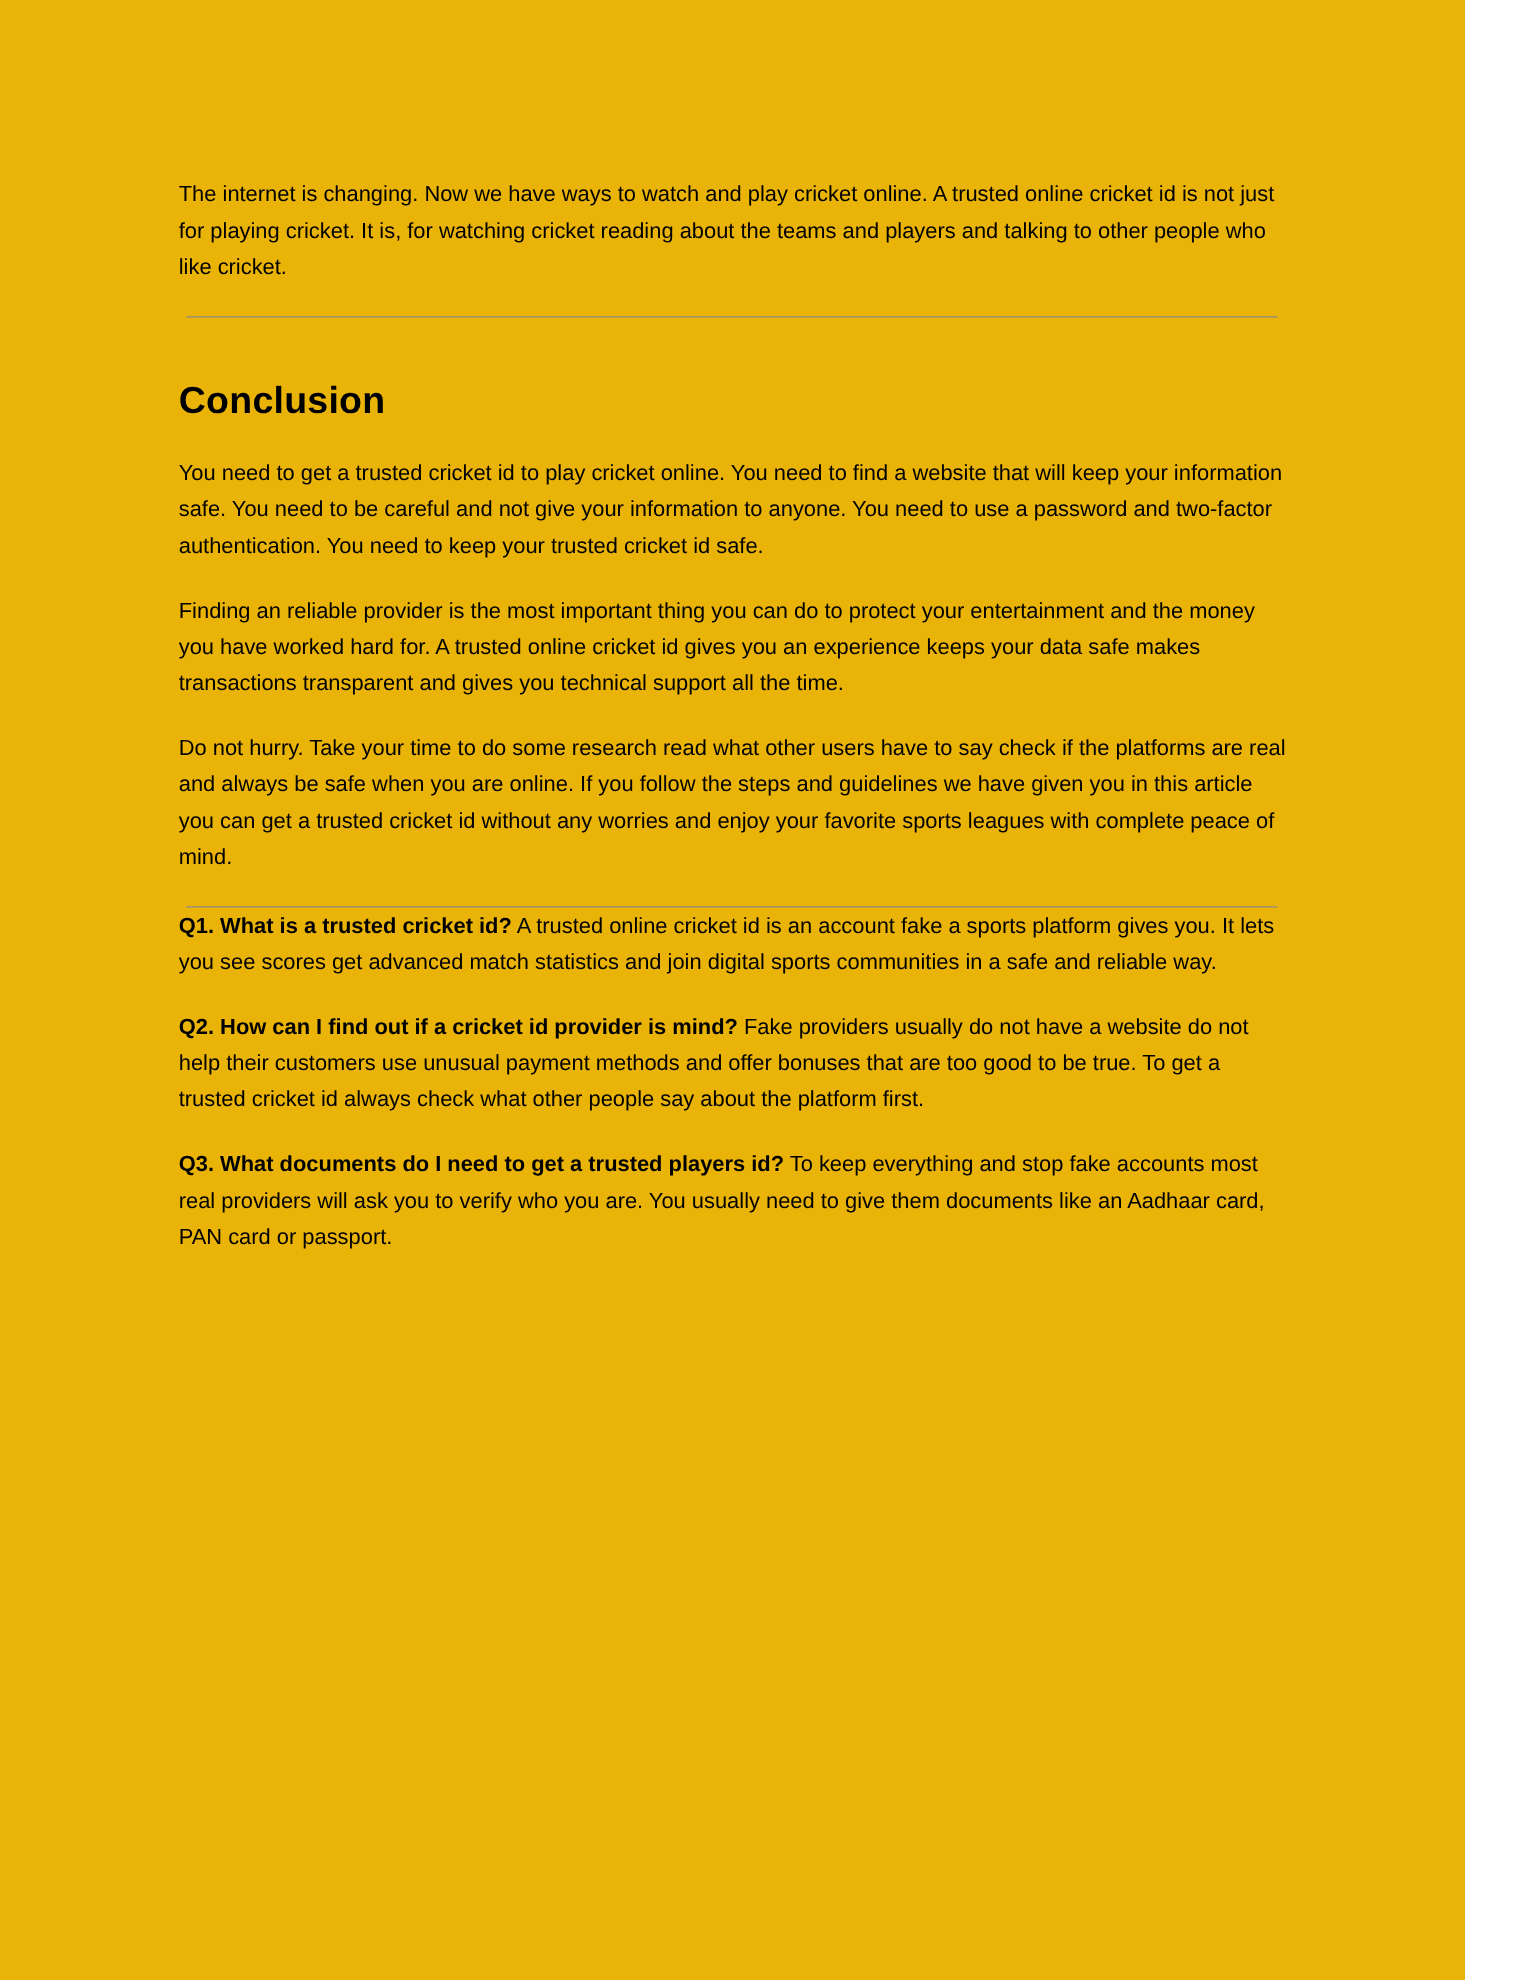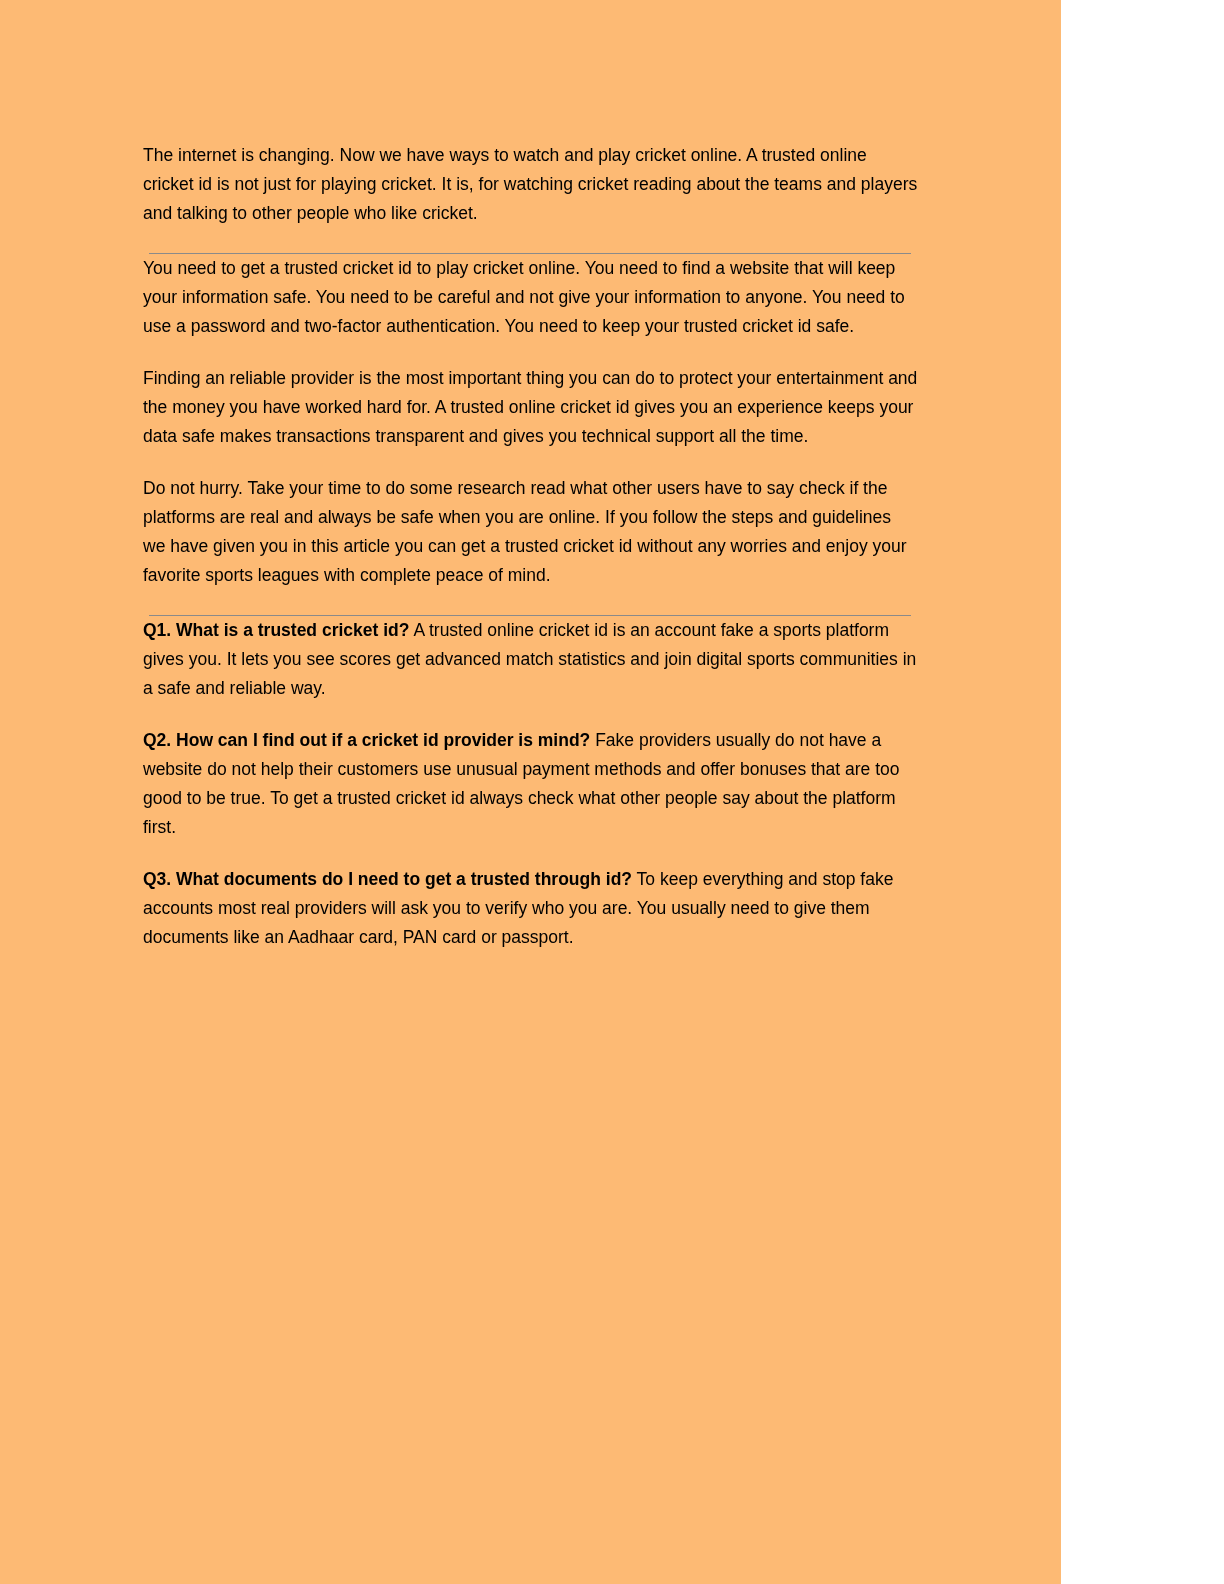--- a/index.html
+++ b/index.html
@@ -5,23 +5,23 @@
   * { margin: 0; padding: 0; box-sizing: border-box; }
   html, body { background: #ffffff; }
   body {
     width: 1224px;
     min-height: 1584px;
     font-family: "Liberation Sans", sans-serif;
     color: #000000;
     -webkit-font-smoothing: antialiased;
   }
   .page {
-    width: 1061px;
+    width: 1172px;
     min-height: 1584px;
-    background: #fdba74;
+    background: #eab308;
     padding: 141px 143px 60px 143px;
   }
   .body-text {
     font-size: 17.5px;
     line-height: 29px;
     margin: 0 0 23px 0;
     color: #000000;
   }
   .divider {
     border: none;
@@ -43,20 +43,21 @@
 </style>
 </head>
 <body>
 
 <div class="page">
 
   <p class="body-text">The internet is changing. Now we have ways to watch and play cricket online. A trusted online cricket id is not just for playing cricket. It is, for watching cricket reading about the teams and players and talking to other people who like cricket.</p>
 
   <hr class="divider">
 
+  <h1 class="section-heading">Conclusion</h1>
 
   <p class="body-text">You need to get a trusted cricket id to play cricket online. You need to find a website that will keep your information safe. You need to be careful and not give your information to anyone. You need to use a password and two-factor authentication. You need to keep your trusted cricket id safe.</p>
 
   <p class="body-text">Finding an reliable provider is the most important thing you can do to protect your entertainment and the money you have worked hard for. A trusted online cricket id gives you an experience keeps your data safe makes transactions transparent and gives you technical support all the time.</p>
 
   <p class="body-text">Do not hurry. Take your time to do some research read what other users have to say check if the platforms are real and always be safe when you are online. If you follow the steps and guidelines we have given you in this article you can get a trusted cricket id without any worries and enjoy your favorite sports leagues with complete peace of mind.</p>
 
   <hr class="divider">
 
 
@@ -64,18 +65,18 @@
     <strong>Q1. What is a trusted cricket id?</strong>
     <span>A trusted online cricket id is an account fake a sports platform gives you. It lets you see scores get advanced match statistics and join digital sports communities in a safe and reliable way.</span>
   </p>
 
   <p class="body-text faq-item">
     <strong>Q2. How can I find out if a cricket id provider is mind?</strong>
     <span>Fake providers usually do not have a website do not help their customers use unusual payment methods and offer bonuses that are too good to be true. To get a trusted cricket id always check what other people say about the platform first.</span>
   </p>
 
   <p class="body-text faq-item">
-    <strong>Q3. What documents do I need to get a trusted through id?</strong>
+    <strong>Q3. What documents do I need to get a trusted players id?</strong>
     <span>To keep everything and stop fake accounts most real providers will ask you to verify who you are. You usually need to give them documents like an Aadhaar card, PAN card or passport.</span>
   </p>
 
 
 </div>
 
 </body></html>

